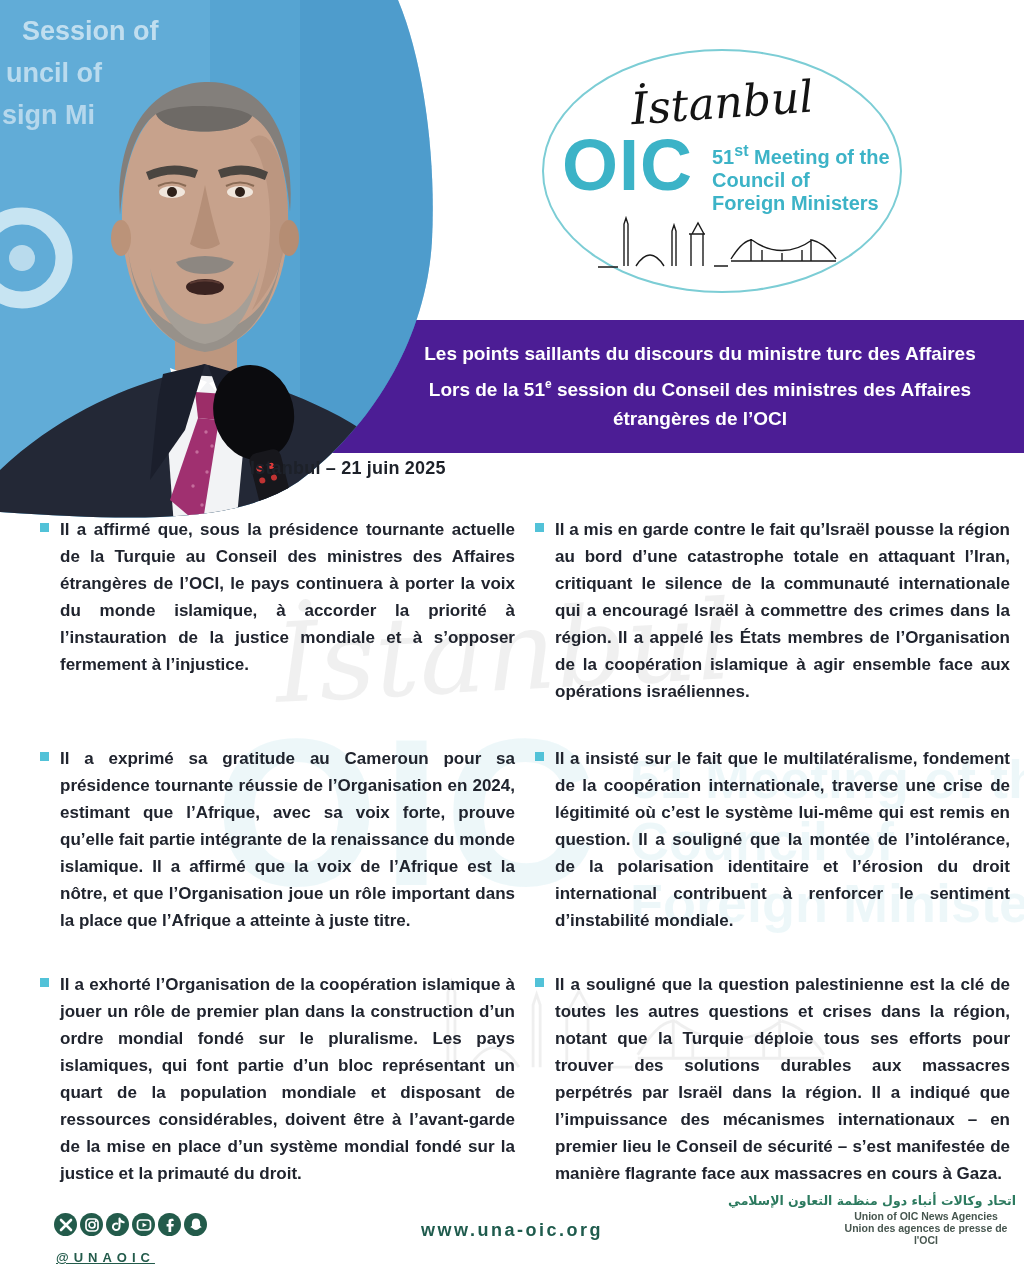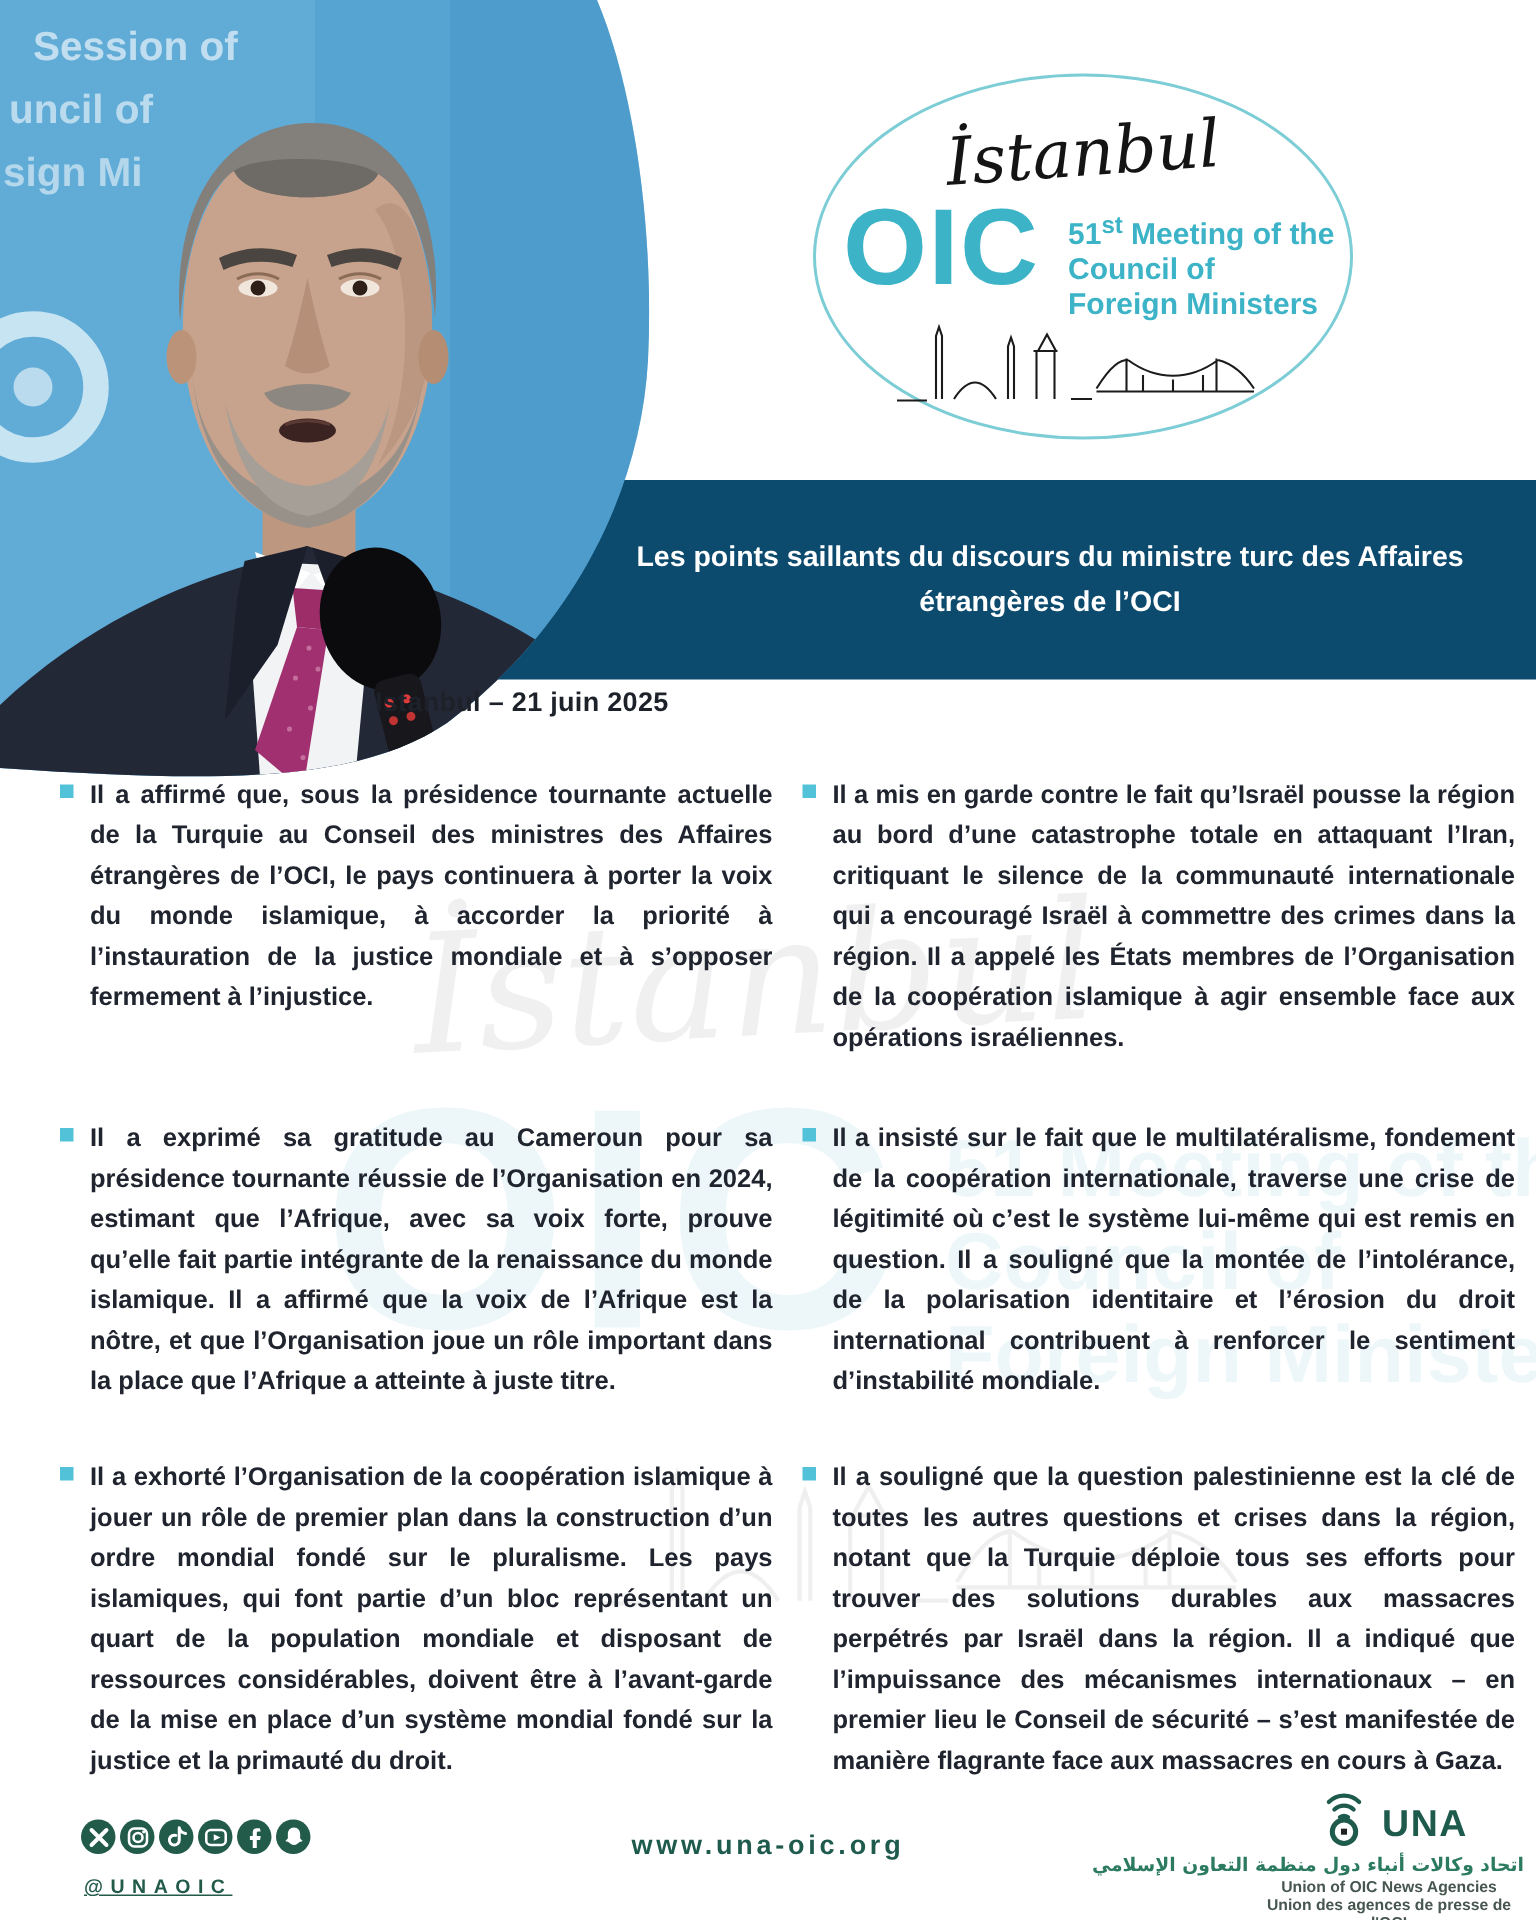--- a/index.html
+++ b/index.html
@@ -8,21 +8,21 @@
 
   
   .watermark{position:absolute;left:215px;top:598px;width:805px;height:480px;opacity:0.07;z-index:1;pointer-events:none;}
   .wm-script{position:absolute;left:60px;top:-10px;font-family:"DejaVu Serif",serif;font-style:italic;
              font-size:110px;color:#3a3a3a;transform:rotate(-3deg);white-space:nowrap;}
   .wm-oic{position:absolute;left:0px;top:110px;font-size:210px;font-weight:700;color:#0f9cb8;letter-spacing:4px;line-height:1;}
   .wm-lines{position:absolute;left:415px;top:150px;font-size:54px;line-height:62px;font-weight:700;color:#0f9cb8;white-space:nowrap;}
   .wm-sky{position:absolute;left:60px;top:368px;}
 
   
-  .banner{position:absolute;left:330px;top:320px;width:694px;height:133px;background:#0c4a6e;z-index:2;}
+  .banner{position:absolute;left:330px;top:320px;width:694px;height:133px;background:#4c1d95;z-index:2;}
   .banner-text{position:absolute;left:60px;right:14px;top:50%;transform:translateY(-50%);
                text-align:center;color:#ffffff;font-weight:700;font-size:19px;line-height:30px;}
   .banner-text sup{font-size:12px;}
 
   
   .dateline{position:absolute;left:250px;top:458px;font-size:18px;font-weight:700;color:#1d2129;z-index:6;letter-spacing:.2px;}
 
   
   .photo{position:absolute;left:0;top:0;width:440px;height:527px;z-index:5;}
 
@@ -74,20 +74,21 @@
                M95,57 V25 h12 V57 M93,25 h16 M96,25 l6,-11 6,11
                M118,57 h14 M135,52 H240 M155,52 V30 M215,52 V30
                M135,50 C145,34 151,31 156,31 M156,31 C175,45 197,45 216,31 M216,31 C224,33 232,38 240,50
                M166,41 V52 M186,44 V52 M206,41 V52" fill="none" stroke="#333" stroke-width="1.6"></path>
     </svg>
   </div>
 
   <div class="banner">
     <div class="banner-text">
       <div>Les points saillants du discours du ministre turc des Affaires</div>
+      <div><span>Lors de la 51</span><sup>e</sup><span> session du Conseil des ministres des Affaires</span></div>
       <div>étrangères de l’OCI</div>
     </div>
   </div>
 
   <div class="dateline">Istanbul – 21 juin 2025</div>
 
   <svg class="photo" width="440" height="527" viewBox="0 0 440 527">
     <defs>
       <clipPath id="blobClip">
         <path d="M0,0 H398 C424,62 436,158 432,240 C427,332 378,422 298,482 C238,522 148,522 0,512 Z"></path>
@@ -254,28 +255,18 @@
     <span class="s-icon">
       <svg width="22" height="22" viewBox="0 0 22 22">
           <path d="M11 4.4 c-2.7 0 -4.1 2.1 -4.1 4.4 v2.9 l-1.7 1.6 c1.2 .5 2.1 .6 2.7 1.2 c.7 .7 1.7 1.5 3.1 1.5 s2.4 -.8 3.1 -1.5 c.6 -.6 1.5 -.7 2.7 -1.2 l-1.7 -1.6 v-2.9 c0 -2.3 -1.4 -4.4 -4.1 -4.4 Z" fill="#fff"></path>
         </svg>
     </span>
   </div>
   <div class="handle">@UNAOIC</div>
   <div class="website">www.una-oic.org</div>
 
   <div class="una">
-    <div class="una-top">
-      <svg width="46" height="42" viewBox="0 0 50 44">
-        <path d="M18 17 a10 10 0 0 1 14 0" fill="none" stroke="#1F5B4D" stroke-width="3" stroke-linecap="round"></path>
-        <path d="M14 11.5 a15.5 15.5 0 0 1 22 0" fill="none" stroke="#1F5B4D" stroke-width="3" stroke-linecap="round"></path>
-        <path d="M22 22.5 a5.5 5.5 0 0 1 6 0" fill="none" stroke="#1F5B4D" stroke-width="3" stroke-linecap="round"></path>
-        <circle cx="25" cy="33" r="8.5" fill="none" stroke="#1F5B4D" stroke-width="3.6"></circle>
-        <rect x="22.8" y="30.8" width="4.4" height="4.4" fill="#222"></rect>
-      </svg>
-      <span class="una-name">UNA</span>
-    </div>
     <div class="una-arabic">اتحاد وكالات أنباء دول منظمة التعاون الإسلامي</div>
     <div class="una-en">Union of OIC News Agencies</div>
     <div class="una-fr">Union des agences de presse de l'OCI</div>
   </div>
 
 </div>
 
 </body></html>

